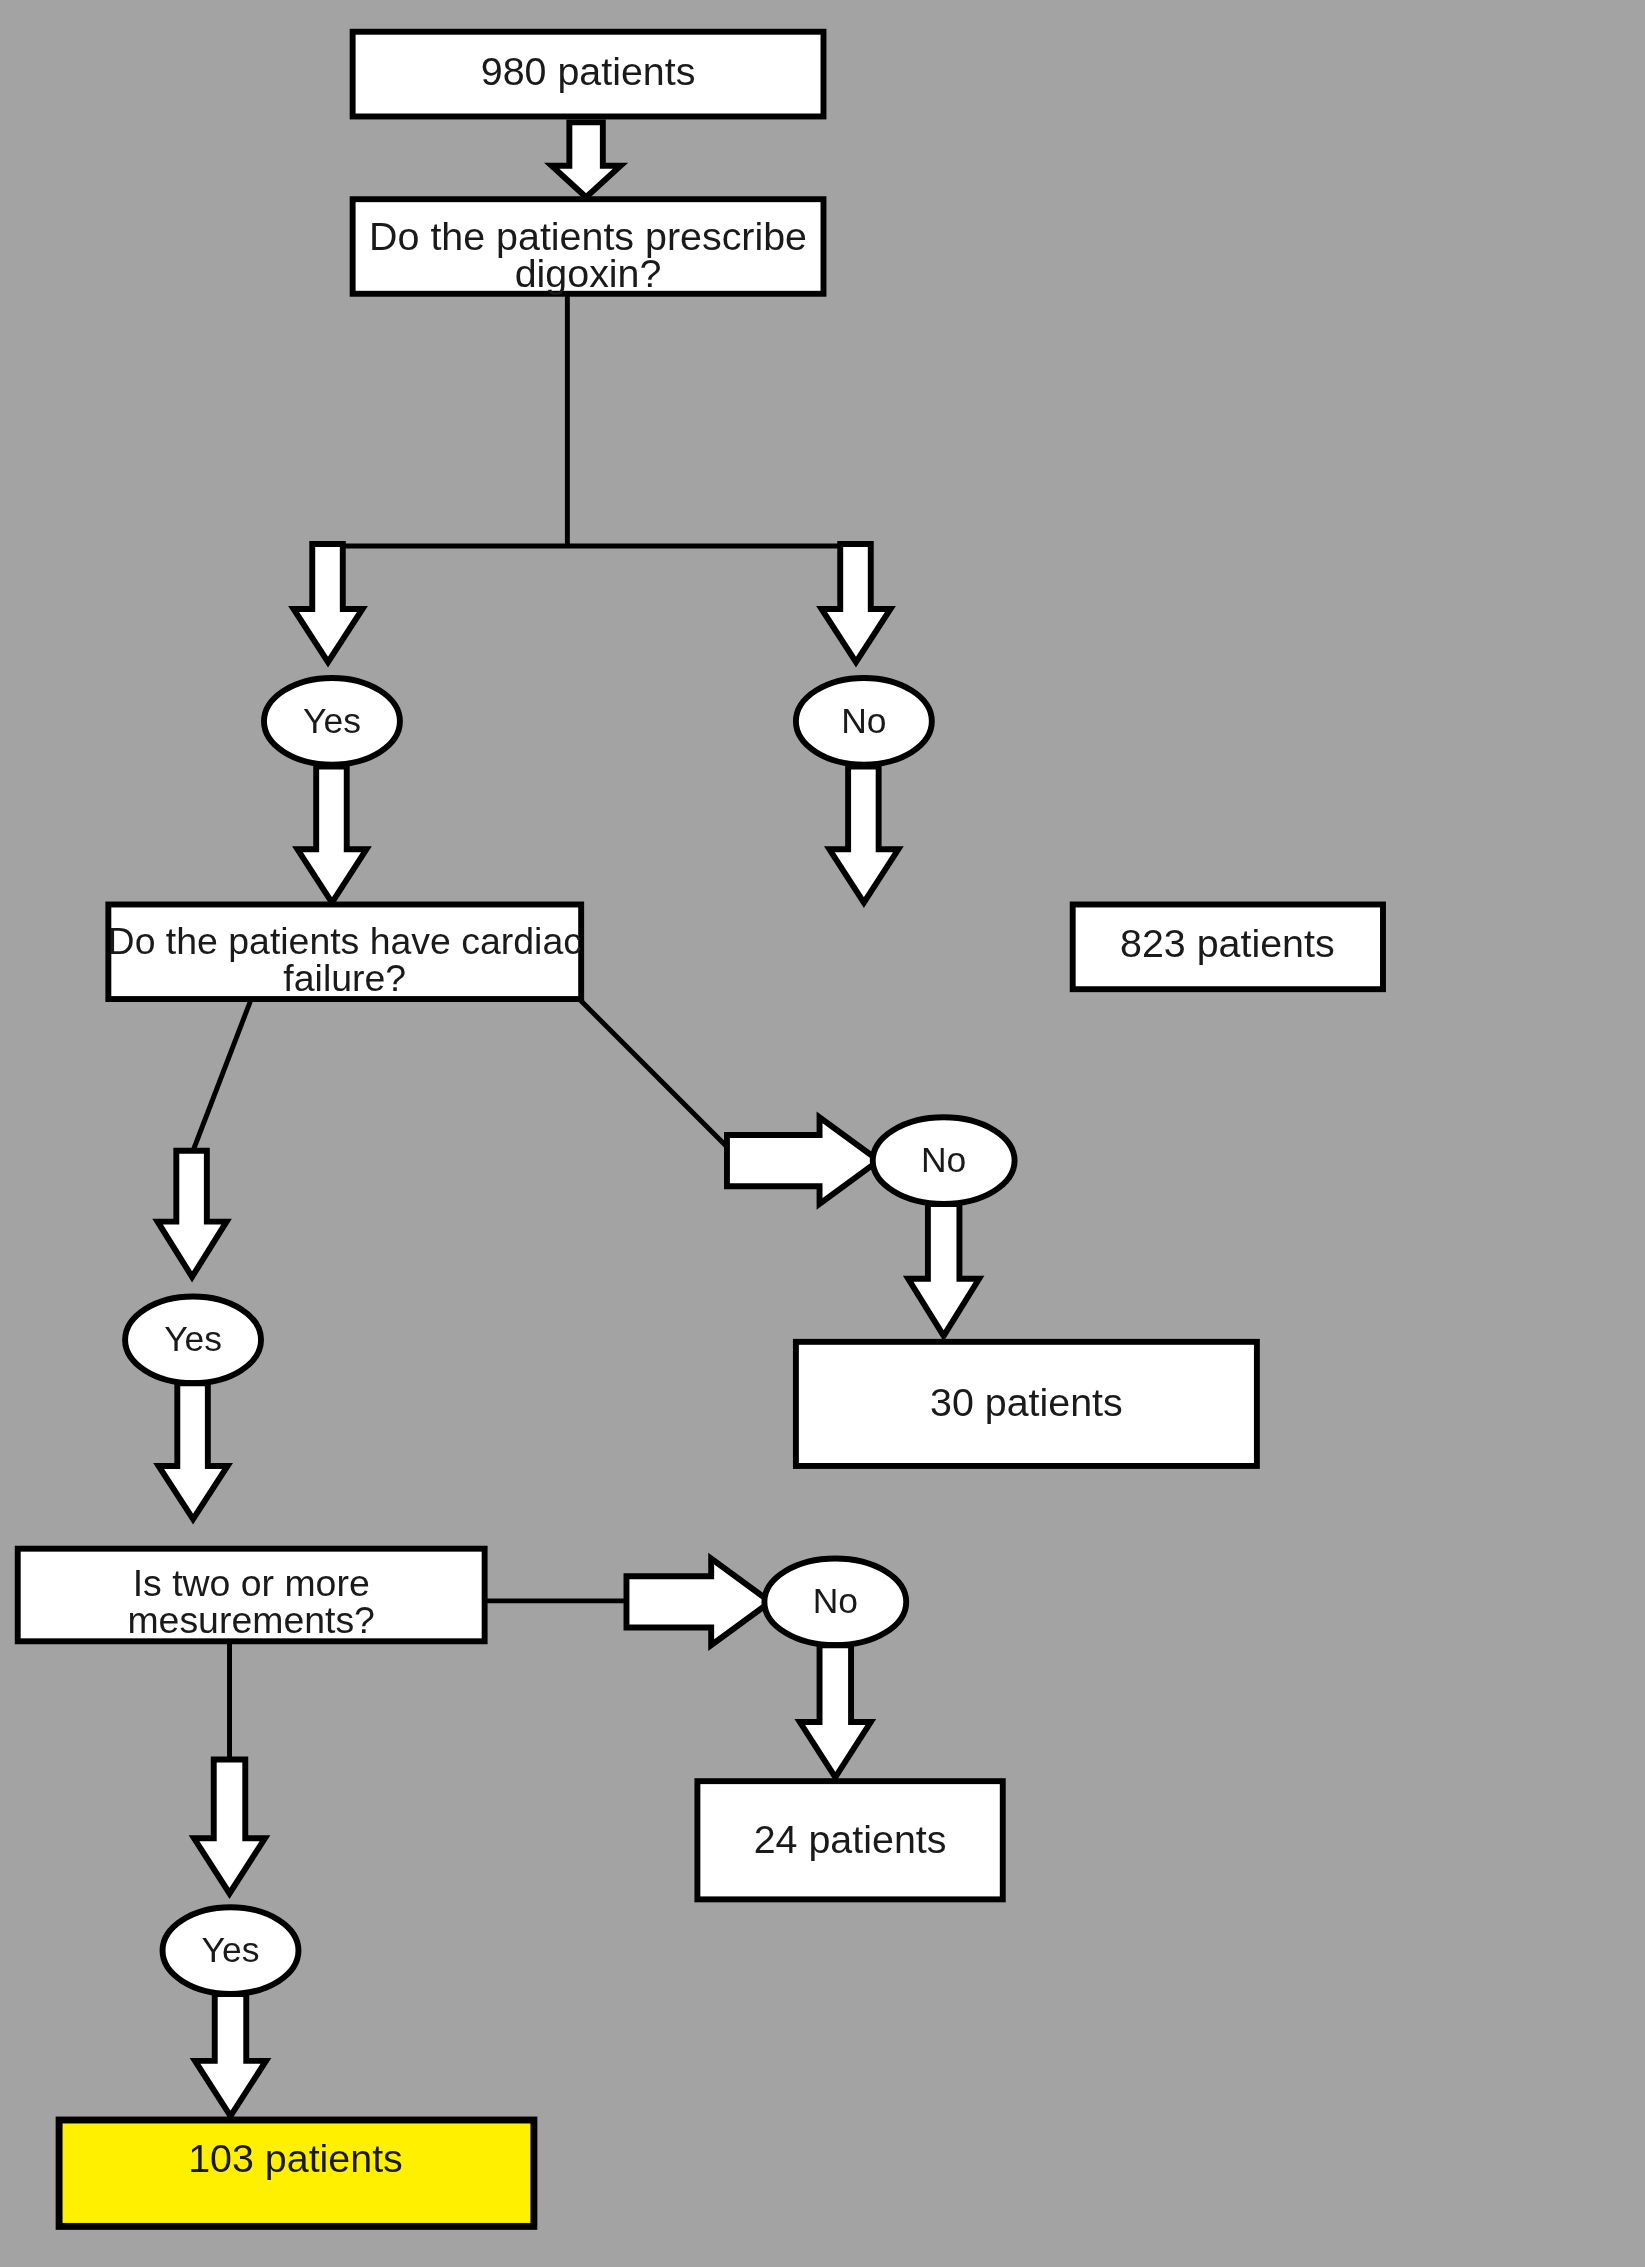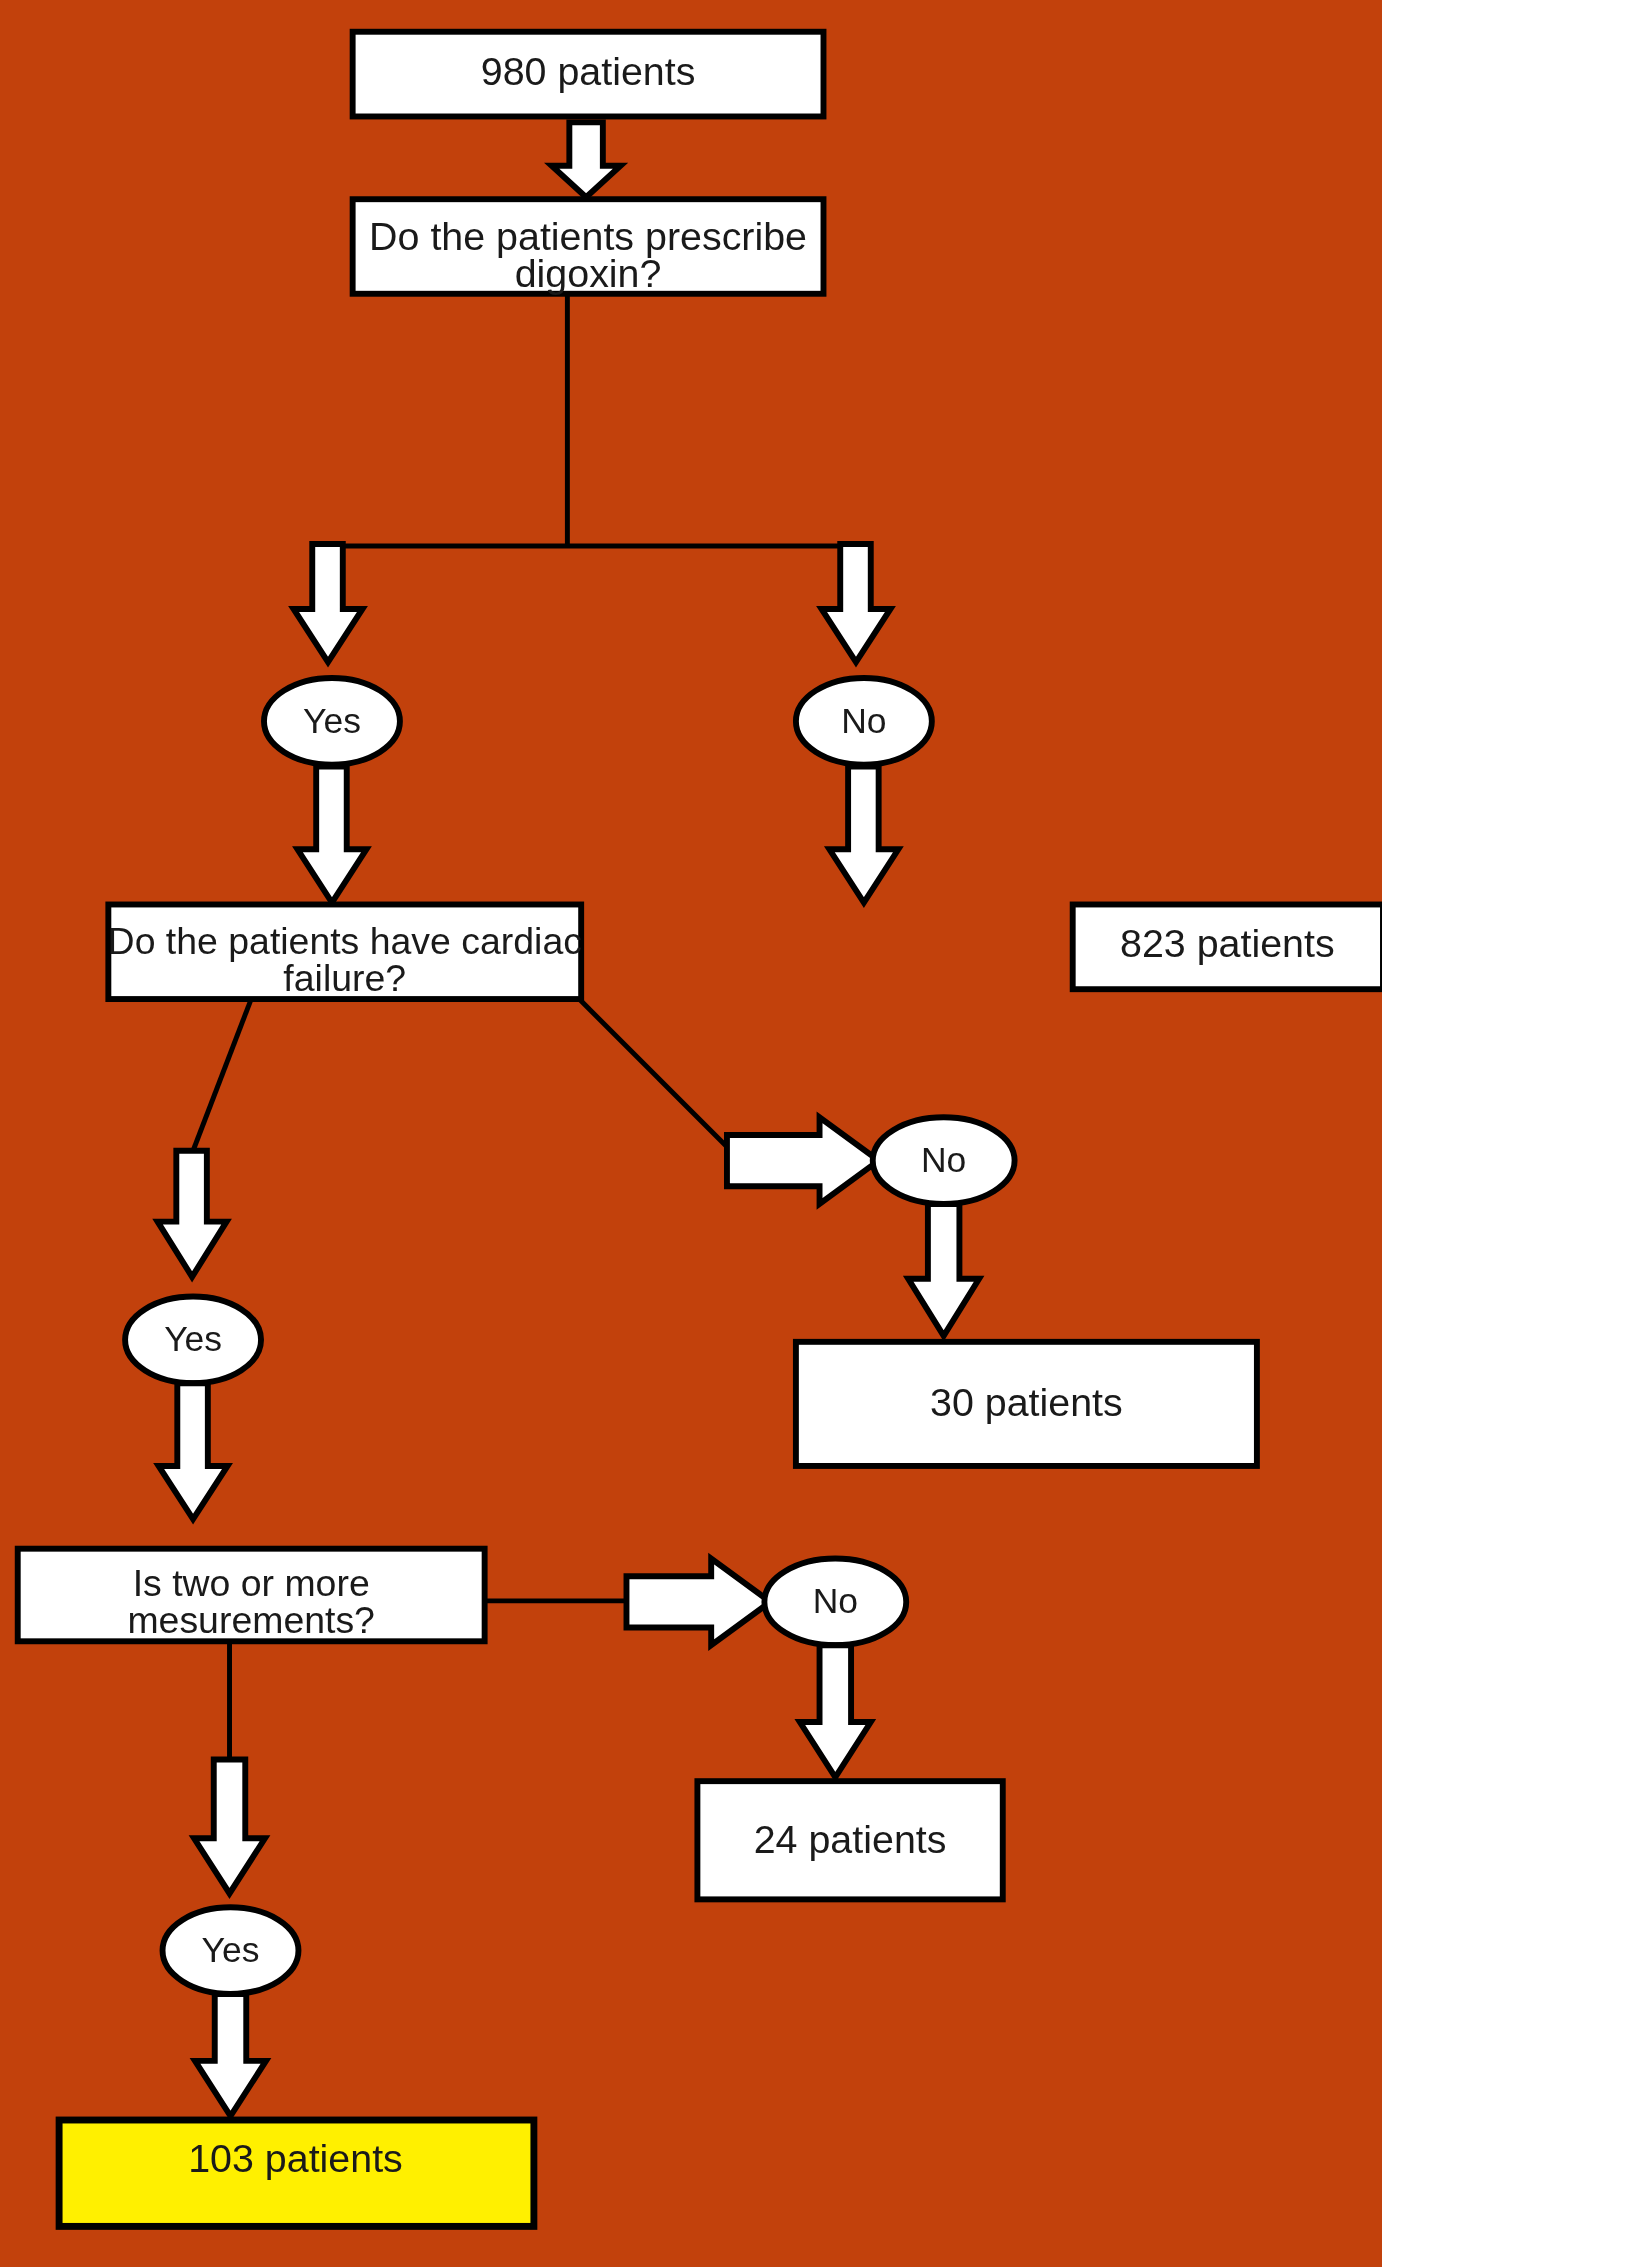--- a/index.html
+++ b/index.html
@@ -6,23 +6,23 @@
   html, body {
     margin: 0;
     padding: 0;
     background: #ffffff;
   }
   body {
     font-family: "Liberation Sans", sans-serif;
   }
   #flowchart-root {
     position: relative;
-    width: 1382px;
+    width: 1645px;
     height: 2268px;
-    background: #c2410c;
+    background: #a3a3a3;
     overflow: hidden;
   }
   svg#flow-svg {
     position: absolute;
     top: 0;
     left: 0;
     width: 1645px;
     height: 2268px;
     display: block;
   }

